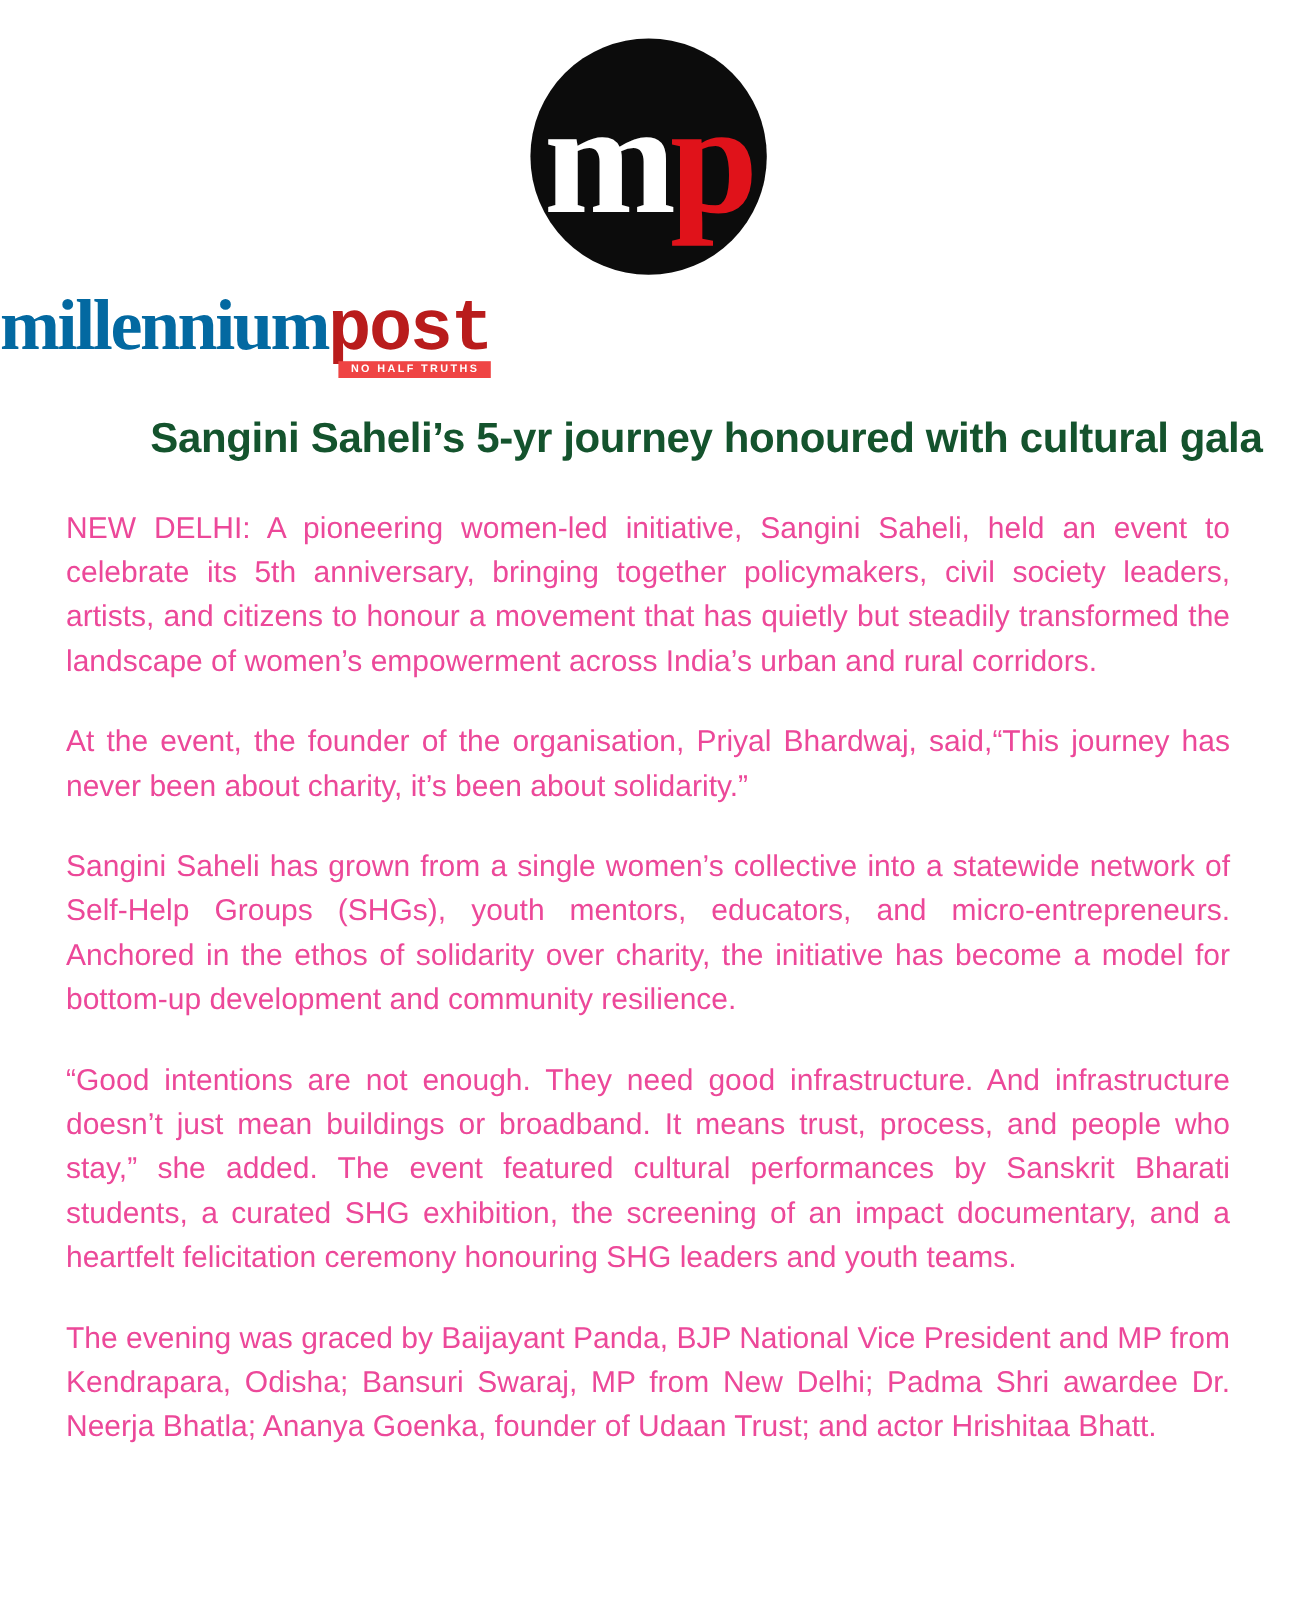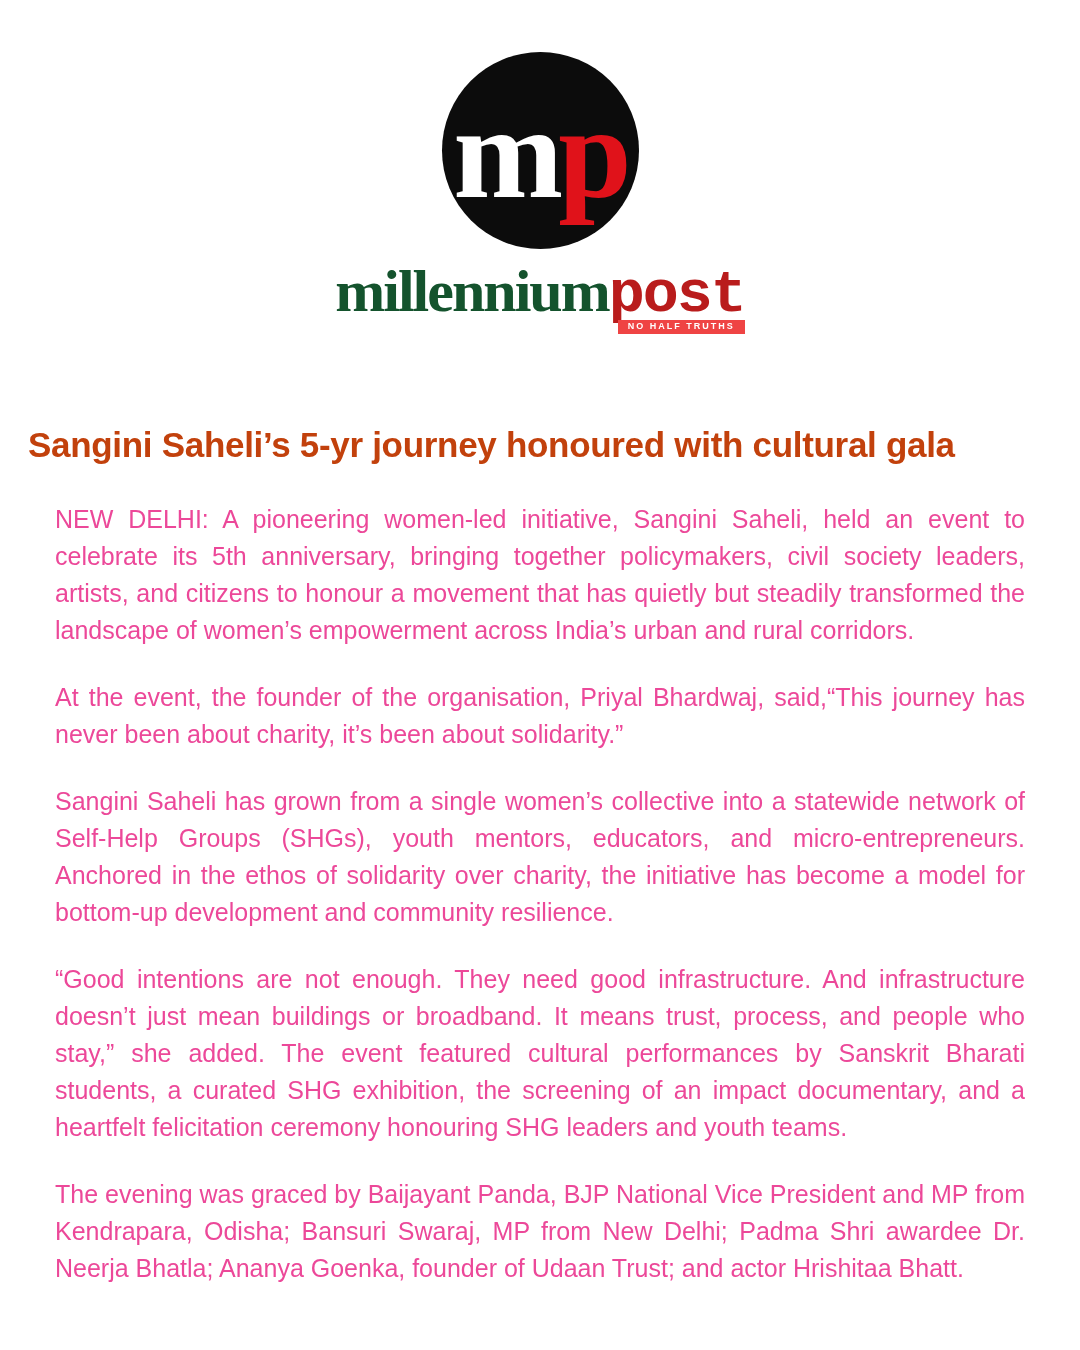--- a/index.html
+++ b/index.html
@@ -8,21 +8,21 @@
     position: relative;
     width: 1080px;
     height: 1350px;
     margin: 0 auto;
     background: #ffffff;
     overflow: hidden;
     font-family: "Liberation Sans", sans-serif;
   }
 
   
-  .masthead { padding-top: 52px; text-align: center; }
+  .masthead { padding-top: 32px; }
   .logo-circle {
     width: 197px; height: 197px;
     margin: 0 auto;
     background: #0c0c0c;
     border-radius: 50%;
     display: flex; align-items: center; justify-content: center;
   }
   .monogram {
     font-family: "Liberation Serif", serif;
     font-weight: bold;
@@ -38,46 +38,46 @@
     display: inline-block;
     position: relative;
     margin-top: 12px;
     font-family: "Liberation Serif", serif;
     font-weight: bold;
     font-size: 60px;
     line-height: 1;
     letter-spacing: -2px;
     white-space: nowrap;
   }
-  .wm-black { color: #14532d; }
+  .wm-black { color: #0369a1; }
   .wm-red { color: #b91c1c; font-family: Liberation Mono, monospace; }
   .tagline {
     position: absolute;
     right: 0;
     bottom: -9px;
     background: #ef4444;
     color: #ffffff;
     font-family: "Liberation Sans", sans-serif;
     font-weight: bold;
     font-size: 9px;
     line-height: 1;
     letter-spacing: 2px;
     padding: 2px 10px 3px;
     white-space: nowrap;
   }
 
   
   .headline {
-    margin: 100px 28px 0;
+    margin: 40px 28px 0;
     font-family: "Liberation Sans", sans-serif;
     font-weight: bold;
     font-size: 35px;
     letter-spacing: -0.3px;
-    color: #c2410c;
-    text-align: left;
+    color: #14532d;
+    text-align: right;
     white-space: nowrap;
   }
 
   
   .article-body {
     margin: 36px 55px 16px;
     color: #ec4899;
     font-size: 25px;
     line-height: 37px;
     text-align: justify;

